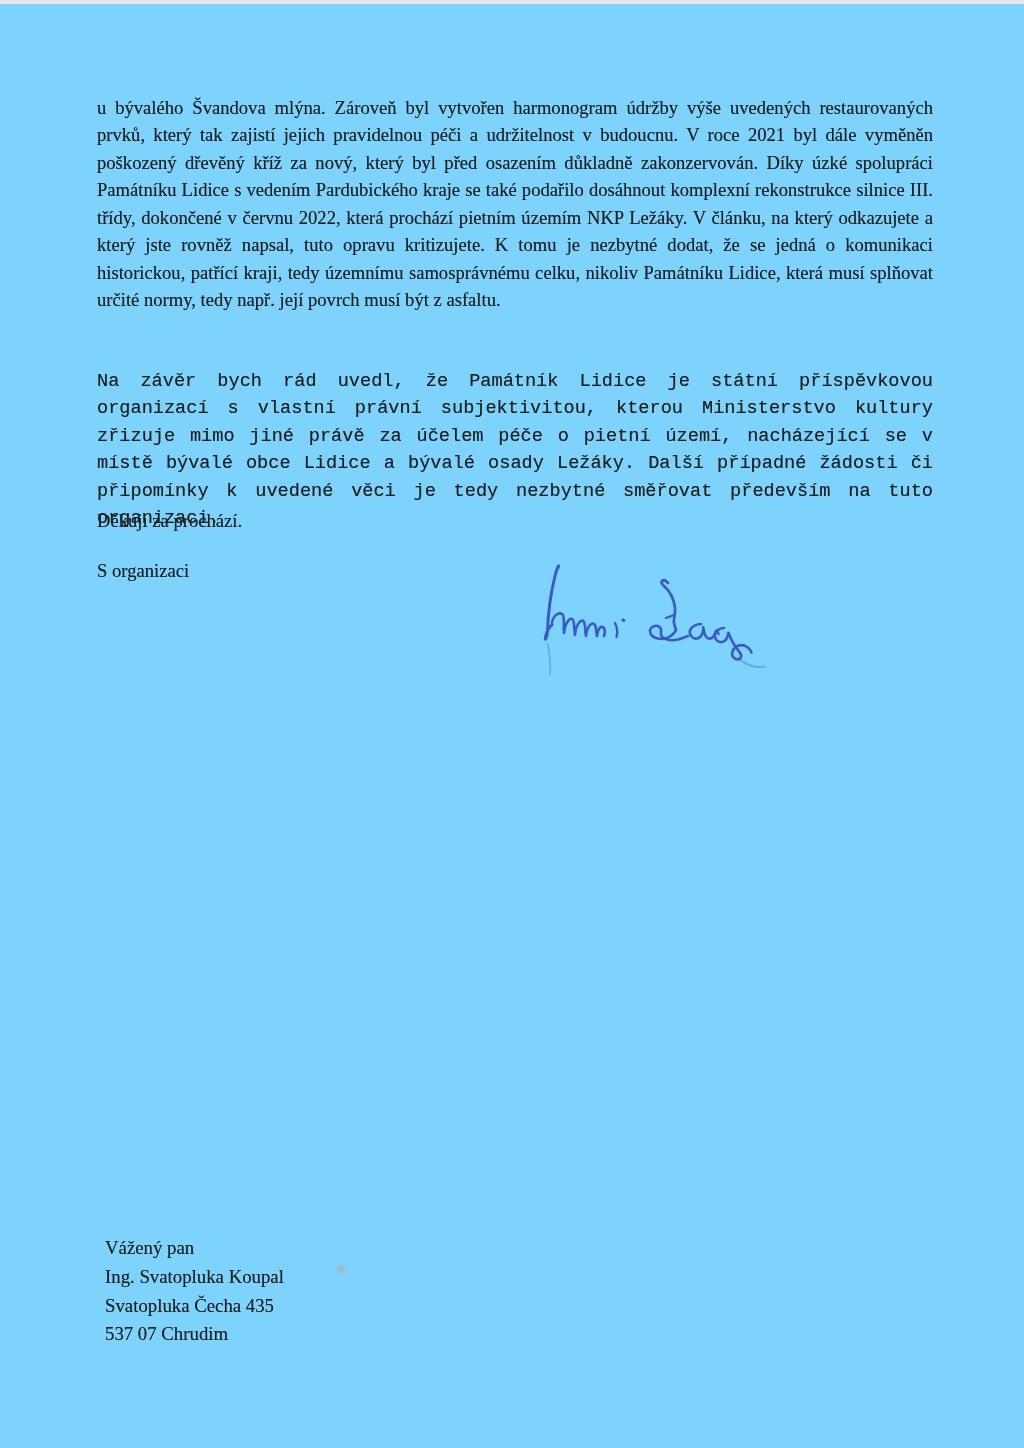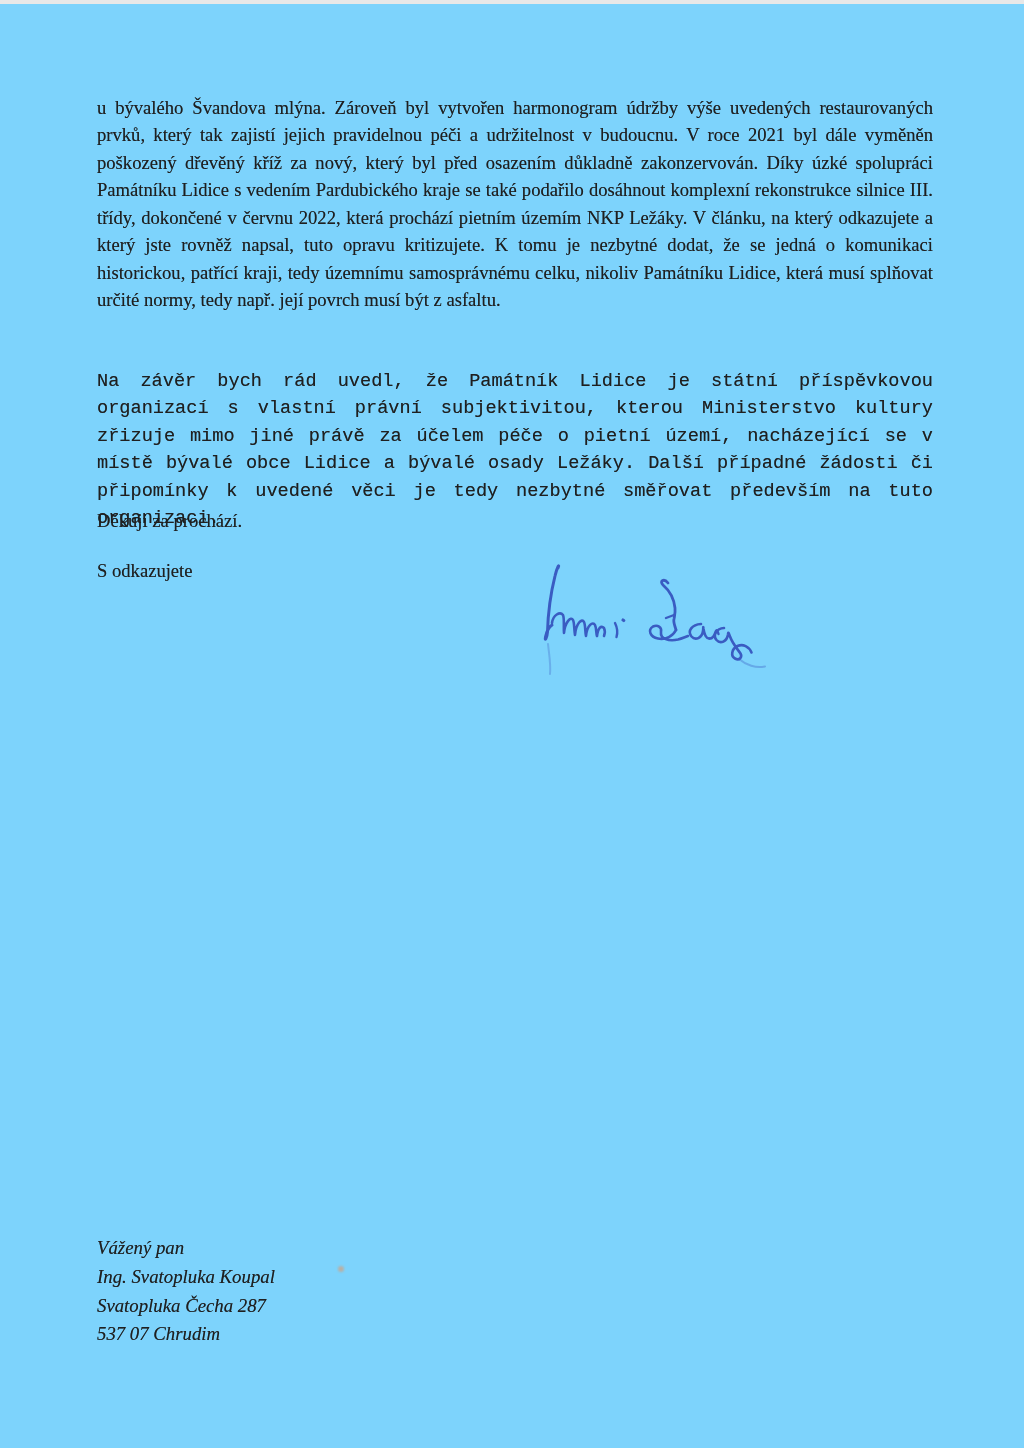--- a/index.html
+++ b/index.html
@@ -42,26 +42,25 @@
   .signature {
     position: absolute;
     left: 520px;
     top: 550px;
     width: 250px;
     height: 150px;
   }
   .signature svg { display: block; width: 100%; height: 100%; }
   .recipient {
     position: absolute;
-    left: 97px;
+    left: 105px;
     top: 1230px;
     font-size: 18.8px;
     line-height: 28.8px;
     text-shadow: 0 0 0.3px rgba(25,25,25,0.55);
-    font-style: italic;
   }
   .recipient p { margin: 0; }
   .speck {
     position: absolute;
     left: 338px;
     top: 1262px;
     width: 6px;
     height: 6px;
     background: #b9b0a4;
     border-radius: 50%;
@@ -72,21 +71,21 @@
 <body>
 
 <div class="page">
 
   <p class="para p1">u bývalého Švandova mlýna. Zároveň byl vytvořen harmonogram údržby výše uvedených restaurovaných prvků, který tak zajistí jejich pravidelnou péči a udržitelnost v budoucnu. V roce 2021 byl dále vyměněn poškozený dřevěný kříž za nový, který byl před osazením důkladně zakonzervován. Díky úzké spolupráci Památníku Lidice s vedením Pardubického kraje se také podařilo dosáhnout komplexní rekonstrukce silnice III. třídy, dokončené v červnu 2022, která prochází pietním územím NKP Ležáky. V článku, na který odkazujete a který jste rovněž napsal, tuto opravu kritizujete. K tomu je nezbytné dodat, že se jedná o komunikaci historickou, patřící kraji, tedy územnímu samosprávnému celku, nikoliv Památníku Lidice, která musí splňovat určité normy, tedy např. její povrch musí být z asfaltu.</p>
 
   <p class="para p2">Na závěr bych rád uvedl, že Památník Lidice je státní příspěvkovou organizací s vlastní právní subjektivitou, kterou Ministerstvo kultury zřizuje mimo jiné právě za účelem péče o pietní území, nacházející se v místě bývalé obce Lidice a bývalé osady Ležáky. Další případné žádosti či připomínky k uvedené věci je tedy nezbytné směřovat především na tuto organizaci.</p>
 
   <p class="line closing">Děkuji za prochází.</p>
 
-  <p class="line signoff">S odkazujete</p>
+  <p class="line signoff">S organizaci</p>
 
   <div class="signature">
     <svg viewBox="0 0 250 150" xmlns="http://www.w3.org/2000/svg">
       <g fill="none" stroke-linecap="round" stroke-linejoin="round" stroke="#3a5cc2">
 
         <path stroke-width="3" d="M38,14 C40,9 37,13 35,22 C31,38 28,60 27.5,78 C27,84 24.5,88 25.5,83 C26.5,78 29,73 32,71"></path>
 
         <path stroke-width="2" opacity="0.3" d="M28,90 C29,100 31,110 30,120"></path>
 
         <path stroke-width="2.6" d="M32,69 C33,61 40,57 43,61 C44.5,64 43.5,72 44,79 C45,68 51,62 53,66 C54.5,69 54,75 55,81 C56,69 62,64 64,68 C65.5,71 65,77 66,82 C67,71 73,67 75,71 C76.5,74 76,79 77,82 C78,74 81,71 84,74 C85,76 85,79 84,82"></path>
@@ -109,17 +108,17 @@
         <path stroke-width="2" opacity="0.35" d="M219,105 C226,111 236,114.5 245,112.5"></path>
       </g>
     </svg>
   </div>
 
   <div class="speck"></div>
 
   <div class="recipient">
     <p>Vážený pan</p>
     <p>Ing. Svatopluka Koupal</p>
-    <p>Svatopluka Čecha 287</p>
+    <p>Svatopluka Čecha 435</p>
     <p>537 07 Chrudim</p>
   </div>
 
 </div>
 
 </body></html>

